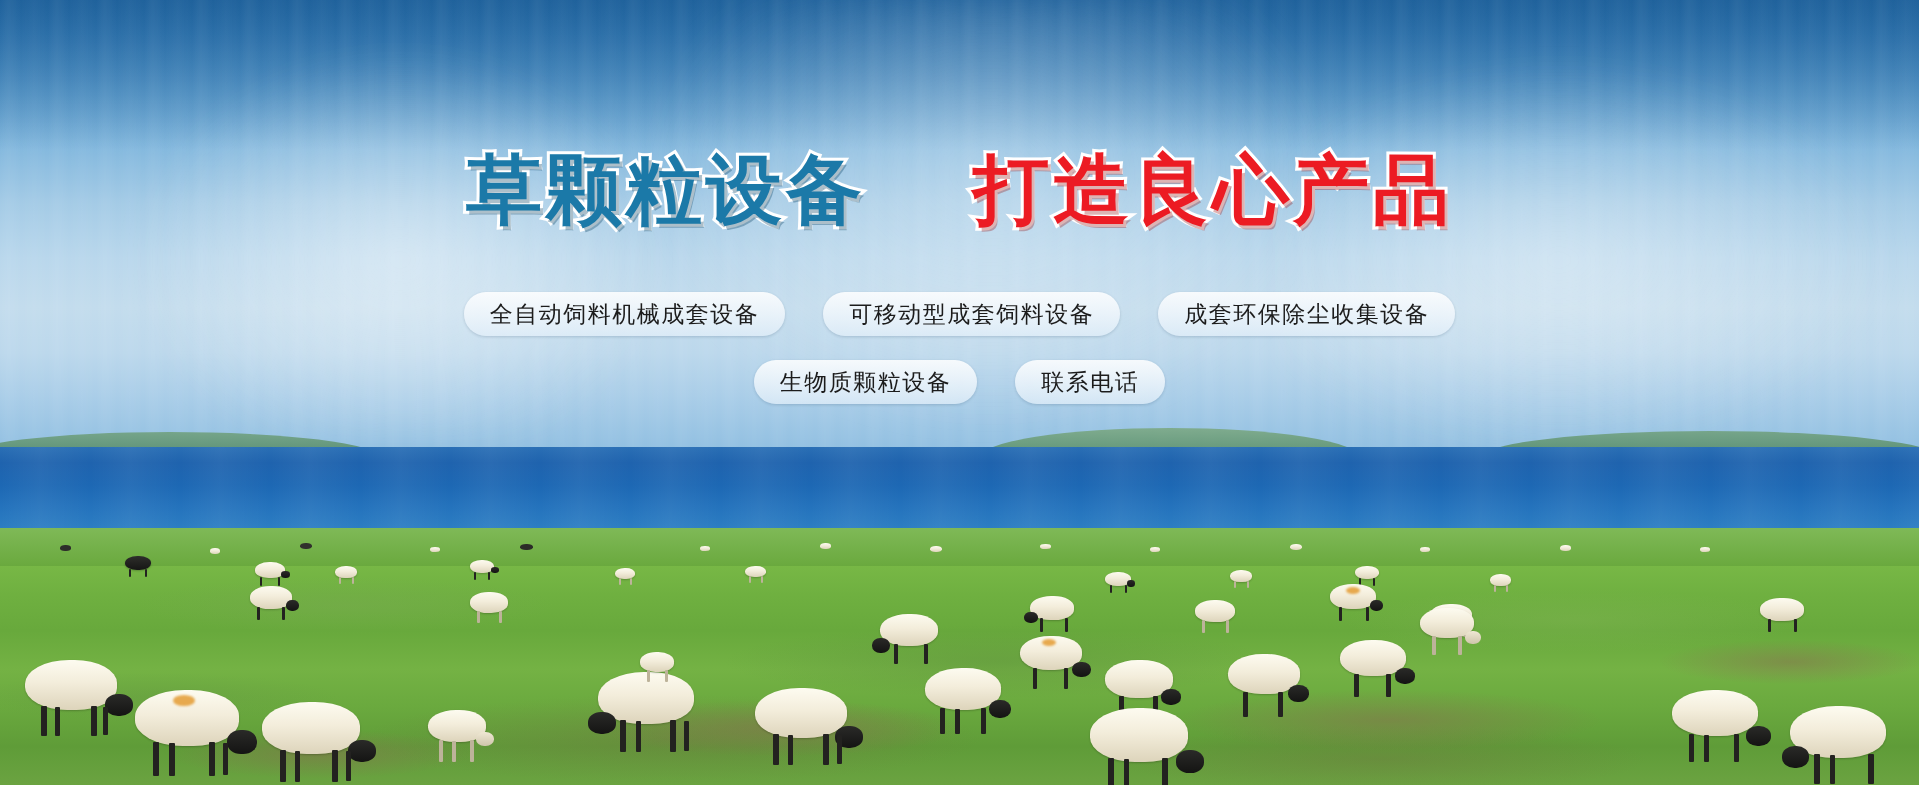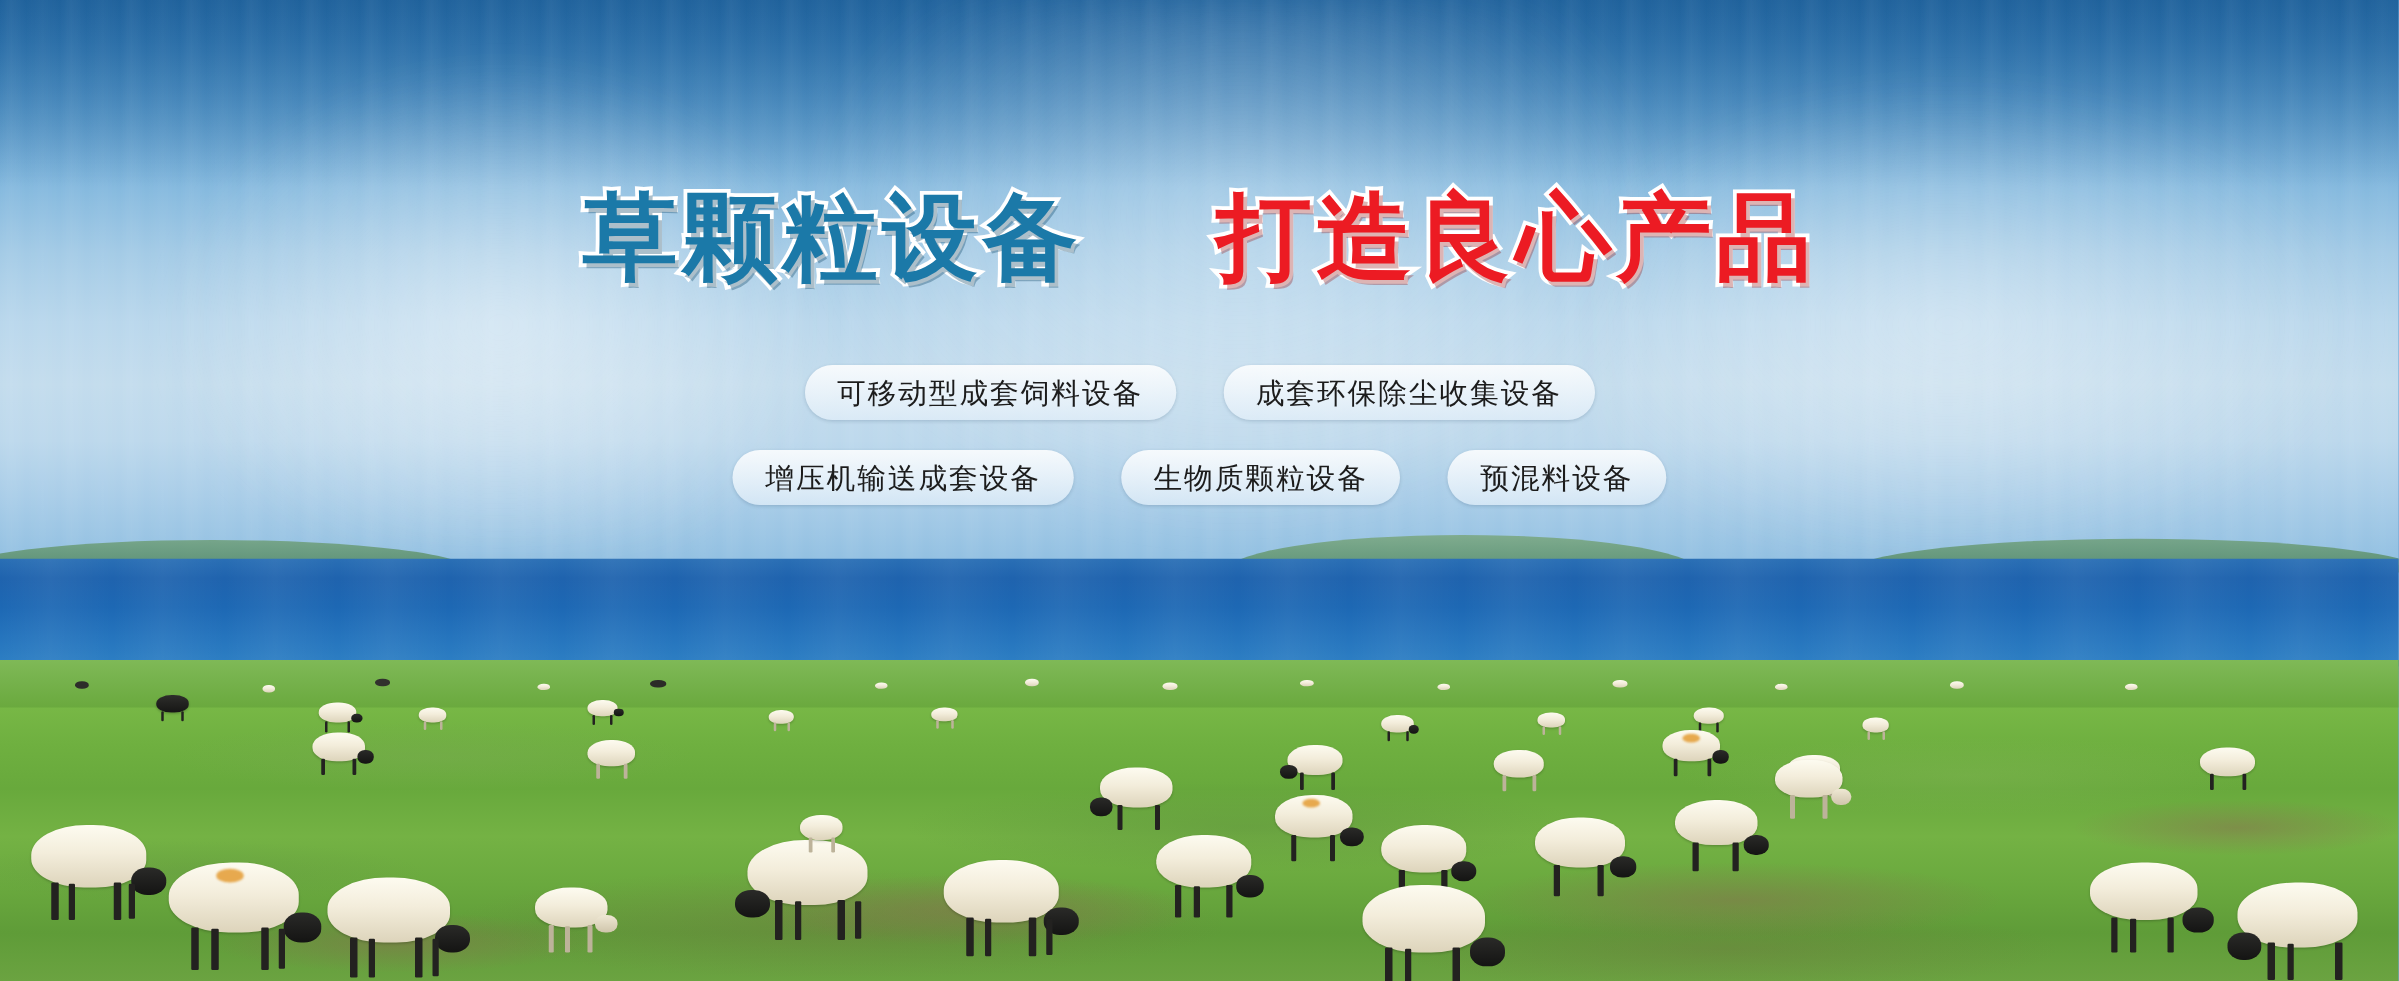--- a/index.html
+++ b/index.html
@@ -435,26 +435,26 @@
   <div class="headline">
     <span class="hl-blue">草颗粒设备</span>
     <span class="hl-gap"></span>
     <span class="hl-red">打造良心产品</span>
   </div>
 
   <div class="pill-rows">
 
 
     <div class="pill-row">
+      <div class="pill">全自动饲料机械成套设备</div>
       <div class="pill">可移动型成套饲料设备</div>
       <div class="pill">成套环保除尘收集设备</div>
     </div>
 
     <div class="pill-row">
-      <div class="pill">增压机输送成套设备</div>
       <div class="pill">生物质颗粒设备</div>
-      <div class="pill">预混料设备</div>
+      <div class="pill">联系电话</div>
     </div>
 
   </div>
 
 
 </div>
 
 </body></html>

